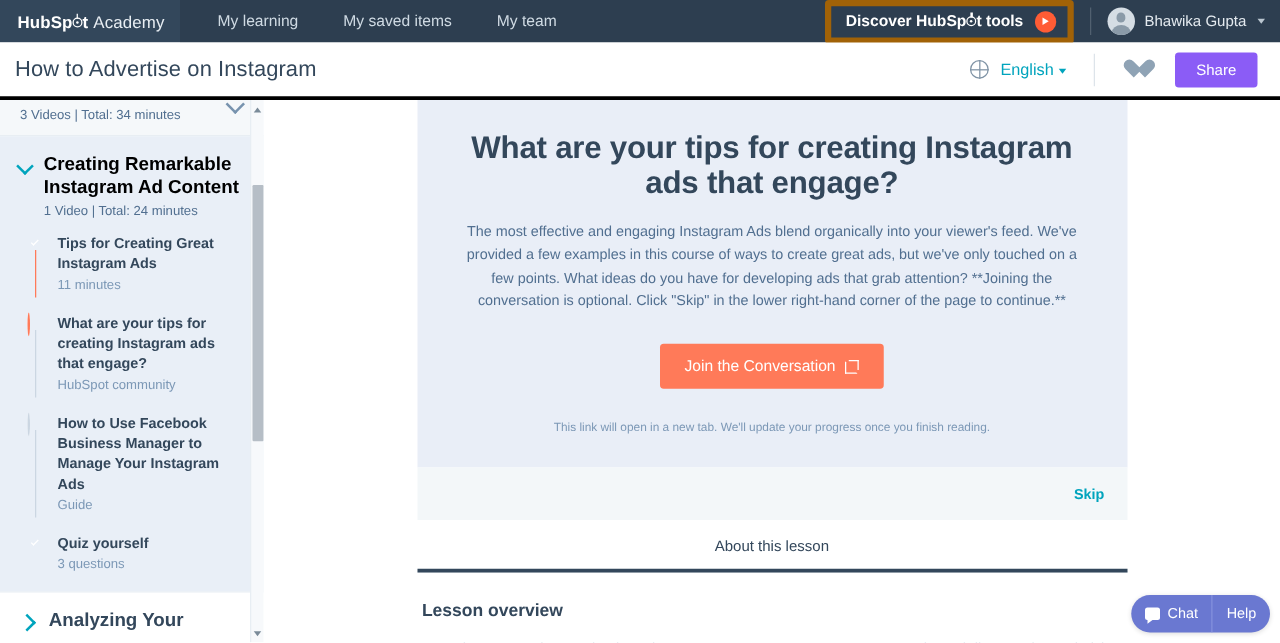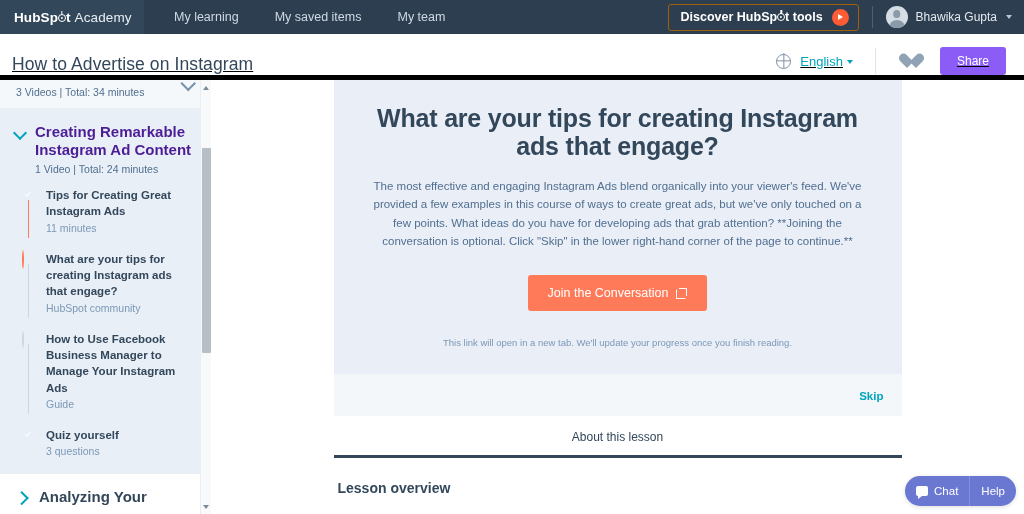--- a/index.html
+++ b/index.html
@@ -51,21 +51,21 @@
   .nav-links { display:flex; align-items:center; gap:0; margin-left:12px; }
   .nav-link {
     color:#cfdae3; font-size:12.5px; padding:0 18px; line-height:34px;
     cursor:pointer; white-space:nowrap;
   }
   .nav-right {
     margin-left:auto; display:flex; align-items:center; gap:0; padding-right:12px;
   }
   .discover-btn {
     display:flex; align-items:center; gap:9px;
-    border:1px solid #a16207; border-radius:3px;
+    border:5px solid #a16207; border-radius:3px;
     padding:4px 9px 4px 12px; cursor:pointer;
     background:transparent;
   }
   .discover-btn .lbl { color:#fff; font-size:12.5px; font-weight:700; white-space:nowrap; display:flex; align-items:baseline;}
   .play-circle {
     width:17px; height:17px; border-radius:50%; background:#ff5c35;
     display:flex; align-items:center; justify-content:center; flex:0 0 auto;
   }
   .play-circle::after{
     content:""; width:0; height:0; border-left:5px solid #fff;
@@ -88,22 +88,22 @@
   }
   .user-name { color:#e4eaef; font-size:12px; white-space:nowrap; }
   .caret-down {
     width:0;height:0;border-left:3.4px solid transparent;border-right:3.4px solid transparent;
     border-top:4px solid #bac6d0; margin-left:1px;
   }
 
   
   .subheader {
     height:46px; width:100%; background:#fff;
-    display:flex; align-items:flex-end; padding:0 18px 0 12px;
-    border-bottom:5px solid #000000; position:relative;text-decoration:underline;
+    display:flex; align-items:center; padding:0 18px 0 12px;
+    border-bottom:3px solid #000000; position:relative;
   }
   .page-title { font-size:17.5px; color:#33475b; font-weight:400; letter-spacing:.1px;}
   .sub-right { margin-left:auto; display:flex; align-items:center; }
   .globe {
     width:15px;height:15px;border-radius:50%;border:1.3px solid #7f93a5;position:relative;
     flex:0 0 auto; margin-right:9px;
   }
   .globe::before{
     content:"";position:absolute;left:50%;top:-1.3px;width:1.3px;height:15px;background:#7f93a5;
     transform:translateX(-50%);
@@ -159,21 +159,21 @@
   }
   .sb-head{ display:flex; gap:9px; align-items:flex-start; }
   .chev-down{
     width:12px;height:12px;position:relative;flex:0 0 auto;margin-top:4px;
   }
   .chev-down::before{
     content:""; position:absolute; left:1px; top:1px; width:8px;height:8px;
     border-right:2px solid #00a4bd; border-bottom:2px solid #00a4bd;
     transform:rotate(45deg);
   }
-  .sb-title{ font-size:15px; font-weight:700; color:#4c1d95; line-height:1.2; }
+  .sb-title{ font-size:15px; font-weight:700; color:#000000; line-height:1.2; }
   .sb-sub{ font-size:10.5px; color:#516f90; margin:4px 0 0 21px; }
 
   .timeline{ margin:12px 0 0 8px; position:relative; }
   .tl-item{ display:flex; gap:11px; position:relative; padding-bottom:17px; cursor:pointer;}
   .tl-item:last-child{ padding-bottom:0; }
   .tl-dotcol{ position:relative; width:13px; flex:0 0 13px; }
   .tl-line{
     position:absolute; left:6px; top:13px; bottom:-4px; width:1.4px;
   }
   .tl-item:last-child .tl-line{ display:none; }

